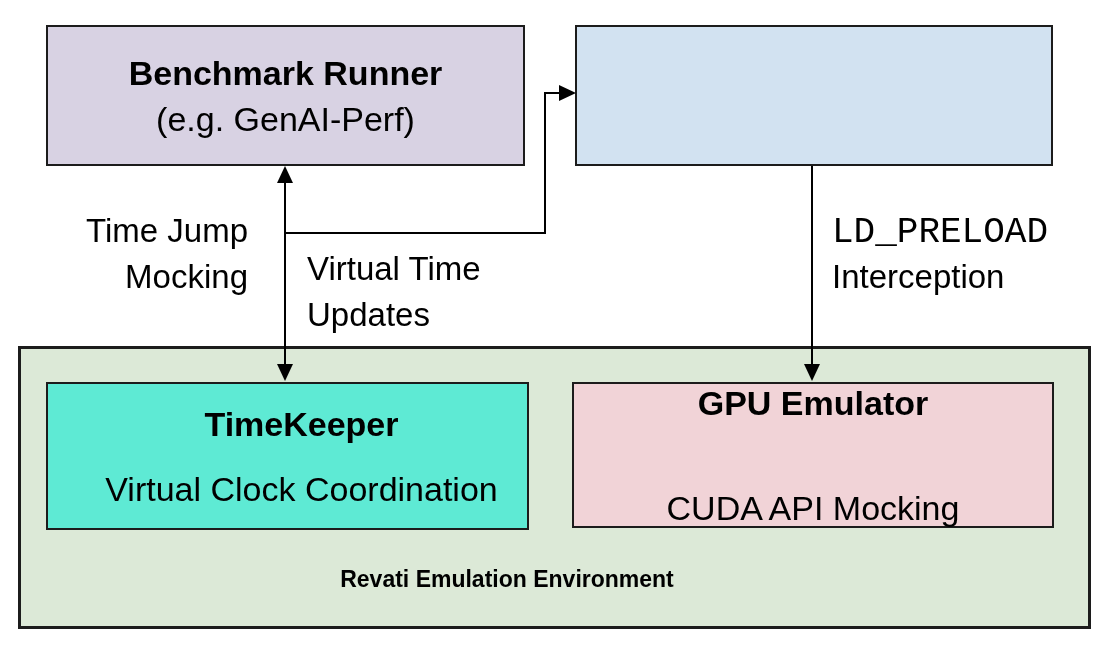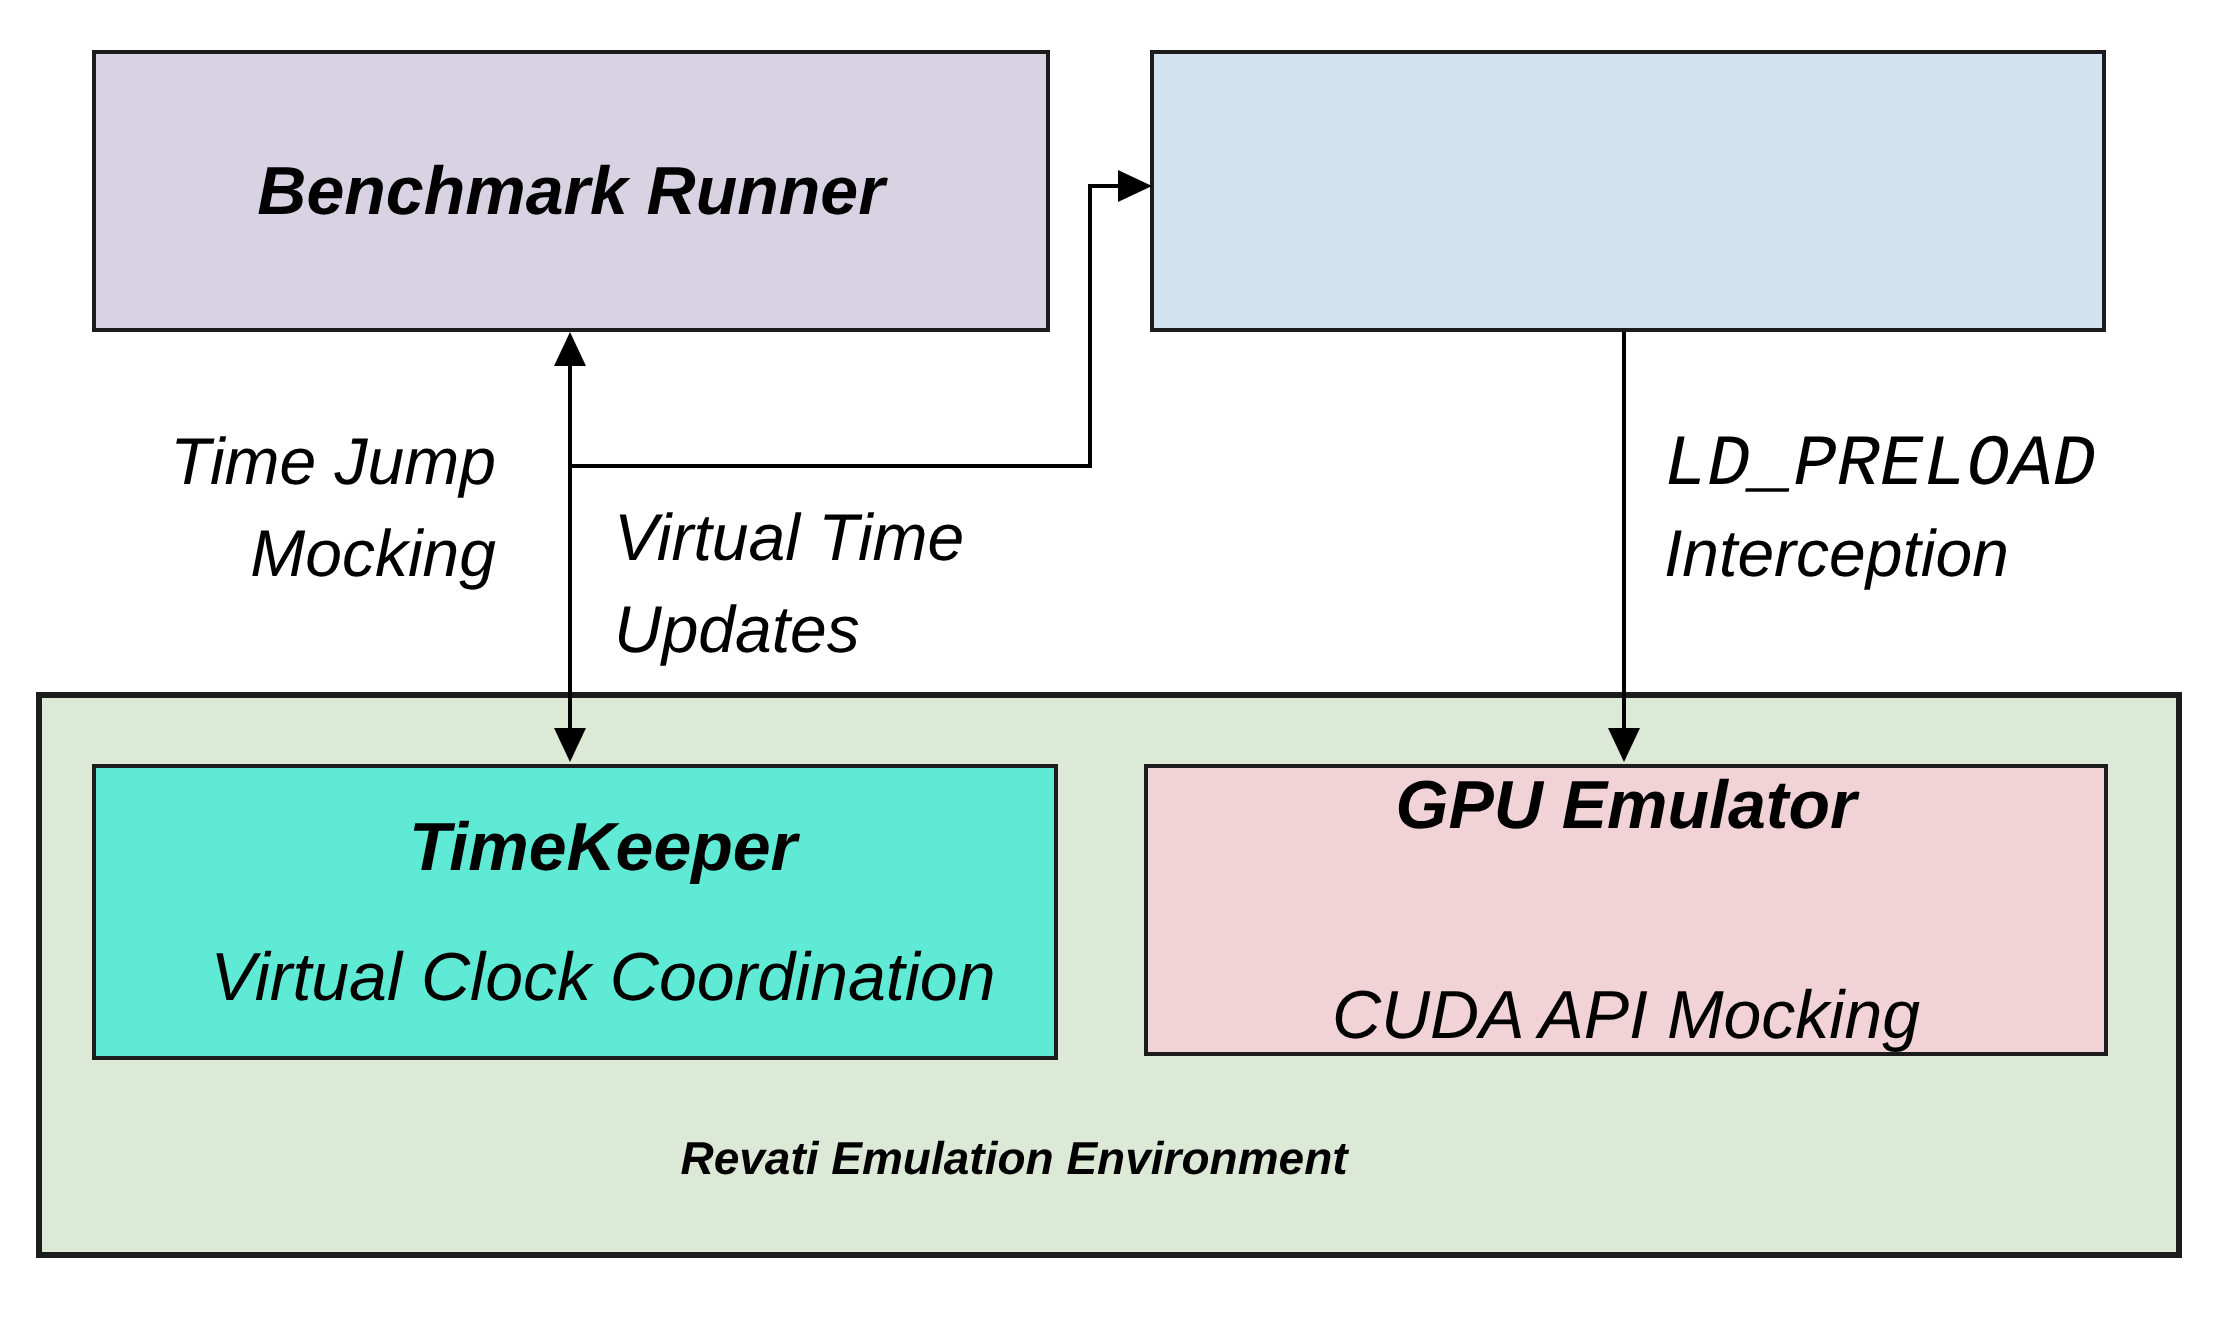--- a/index.html
+++ b/index.html
@@ -3,21 +3,20 @@
 <meta charset="utf-8">
 <style>
   html,body{margin:0;padding:0;background:#ffffff;}
   #canvas{
     position:relative;
     width:1110px;height:662px;
     background:#ffffff;
     font-family:"Liberation Sans", sans-serif;
     color:#000;
     overflow:hidden;
-    font-style:italic;
   }
   .box{
     position:absolute;
     box-sizing:border-box;
     border:2px solid #1c1c1c;
     display:flex;
     flex-direction:column;
     align-items:center;
     justify-content:center;
     text-align:center;
@@ -56,20 +55,21 @@
   #arrow-right-into-inference{left:559px;top:85px;border-top:8px solid transparent;border-bottom:8px solid transparent;border-left:17px solid #000;}
   #arrow-down-into-gpu{left:804px;top:364px;border-left:8px solid transparent;border-right:8px solid transparent;border-top:17px solid #000;}
 </style>
 </head>
 <body>
 
 <div id="canvas">
 
   <div class="box" id="benchmark-box" style="background-color: rgb(216, 210, 227);">
     <div class="box-title">Benchmark Runner</div>
+    <div class="box-sub">(e.g. GenAI-Perf)</div>
   </div>
 
   <div class="box" id="inference-box" style="background-color: rgb(210, 226, 241);">
   </div>
 
   <div class="box" id="env-box" style="background-color: rgb(220, 233, 215);"></div>
 
   <div class="box tall" id="timekeeper-box" style="background-color: #5eead4; padding-left: 28px;">
     <div class="box-title">TimeKeeper</div>
     <div class="box-sub">Virtual Clock Coordination</div>

